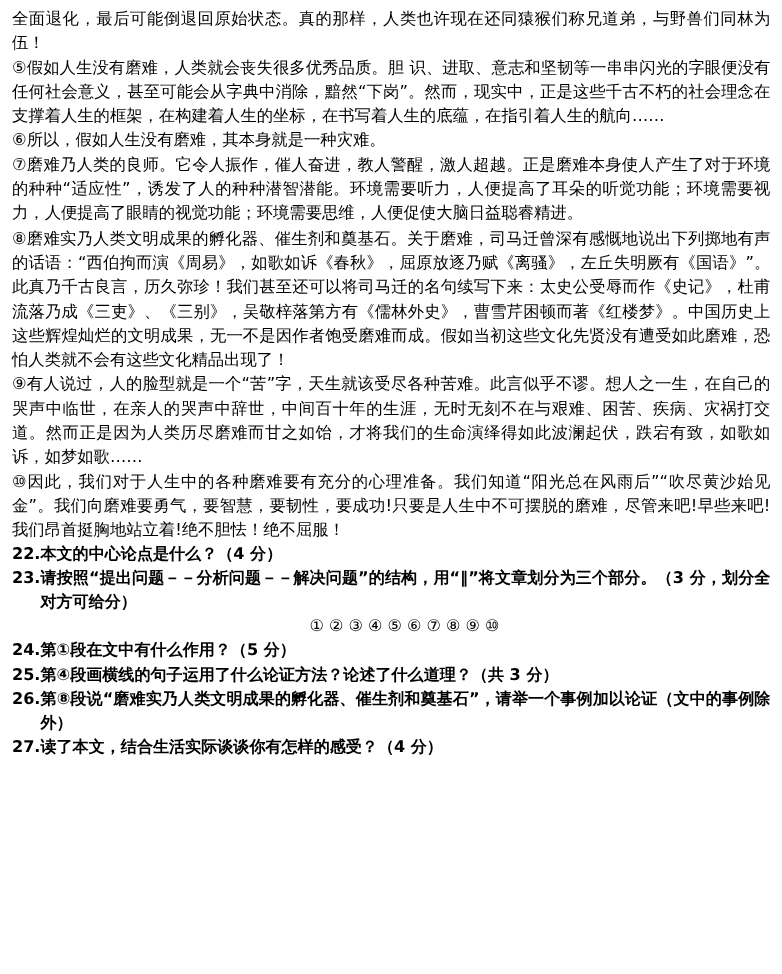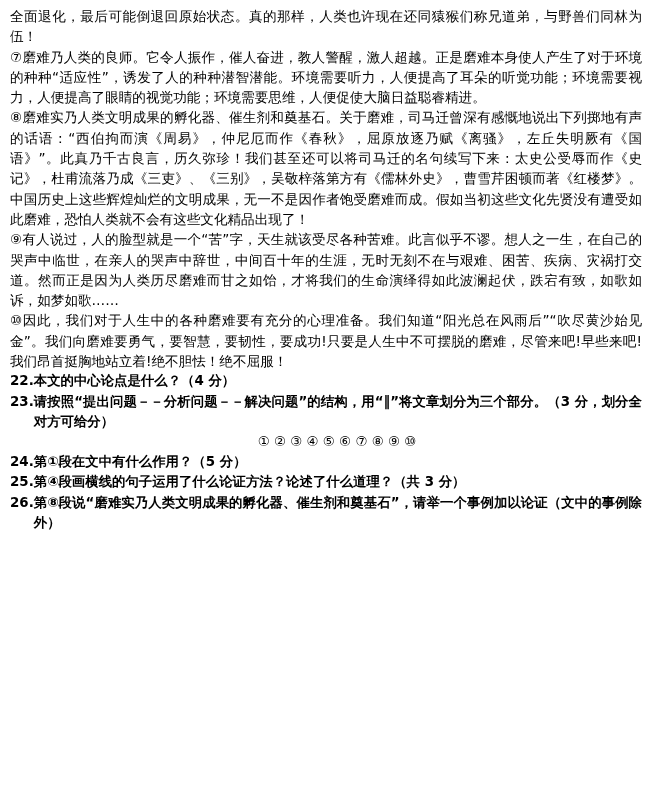--- a/index.html
+++ b/index.html
@@ -56,28 +56,34 @@
   }
 </style>
 </head>
 <body>
 
 <div class="page">
 
   <p class="para">全面退化，最后可能倒退回原始状态。真的那样，人类也许现在还同猿猴们称兄道弟，与野兽们同林为伍！</p>
 
 
+  <p class="para">
+    <span>⑤</span><span>假如人生没有磨难，人类就会丧失很多优秀品质。胆 识、进取、意志和坚韧等一串串闪光的字眼便没有任何社会意义，甚至可能会从字典中消除，黯然“下岗”。然而，现实中，正是这些千古不朽的社会理念在支撑着人生的框架，在构建着人生的坐标，在书写着人生的底蕴，在指引着人生的航向……</span>
+  </p>
 
+  <p class="para">
+    <span>⑥</span><span>所以，假如人生没有磨难，其本身就是一种灾难。</span>
+  </p>
 
   <p class="para">
     <span>⑦</span><span>磨难乃人类的良师。它令人振作，催人奋进，教人警醒，激人超越。正是磨难本身使人产生了对于环境的种种“适应性”，诱发了人的种种潜智潜能。环境需要听力，人便提高了耳朵的听觉功能；环境需要视力，人便提高了眼睛的视觉功能；环境需要思维，人便促使大脑日益聪睿精进。</span>
   </p>
 
   <p class="para">
-    <span>⑧</span><span>磨难实乃人类文明成果的孵化器、催生剂和奠基石。关于磨难，司马迁曾深有感慨地说出下列掷地有声的话语：“西伯拘而演《周易》，仲尼厄而作《春秋》，屈原放逐乃赋《离骚》，左丘失明厥有《国语》”。此真乃千古良言，历久弥珍！我们甚至还可以将司马迁的名句续写下来：太史公受辱而作《史记》，杜甫流落乃成《三吏》、《三别》，吴敬梓落第方有《儒林外史》，曹雪芹困顿而著《红楼梦》。中国历史上这些辉煌灿烂的文明成果，无一不是因作者饱受磨难而成。假如当初这些文化先贤没有遭受如此磨难，恐怕人类就不会有这些文化精品出现了！</span>
+    <span>⑧</span><span>磨难实乃人类文明成果的孵化器、催生剂和奠基石。关于磨难，司马迁曾深有感慨地说出下列掷地有声的话语：“西伯拘而演《周易》，如歌如诉《春秋》，屈原放逐乃赋《离骚》，左丘失明厥有《国语》”。此真乃千古良言，历久弥珍！我们甚至还可以将司马迁的名句续写下来：太史公受辱而作《史记》，杜甫流落乃成《三吏》、《三别》，吴敬梓落第方有《儒林外史》，曹雪芹困顿而著《红楼梦》。中国历史上这些辉煌灿烂的文明成果，无一不是因作者饱受磨难而成。假如当初这些文化先贤没有遭受如此磨难，恐怕人类就不会有这些文化精品出现了！</span>
   </p>
 
   <p class="para">
     <span>⑨</span><span>有人说过，人的脸型就是一个“苦”字，天生就该受尽各种苦难。此言似乎不谬。想人之一生，在自己的哭声中临世，在亲人的哭声中辞世，中间百十年的生涯，无时无刻不在与艰难、困苦、疾病、灾祸打交道。然而正是因为人类历尽磨难而甘之如饴，才将我们的生命演绎得如此波澜起伏，跌宕有致，如歌如诉，如梦如歌……</span>
   </p>
 
   <p class="para">
     <span>⑩</span><span>因此，我们对于人生中的各种磨难要有充分的心理准备。我们知道“阳光总在风雨后”“吹尽黄沙始见金”。我们向磨难要勇气，要智慧，要韧性，要成功!只要是人生中不可摆脱的磨难，尽管来吧!早些来吧!我们昂首挺胸地站立着!绝不胆怯！绝不屈服！</span>
   </p>
 
@@ -100,14 +106,18 @@
   <div class="q">
     <span class="num">25.</span>
     <span class="txt">第④段画横线的句子运用了什么论证方法？论述了什么道理？（共 3 分）</span>
   </div>
 
   <div class="q">
     <span class="num">26.</span>
     <span class="txt">第⑧段说“磨难实乃人类文明成果的孵化器、催生剂和奠基石”，请举一个事例加以论证（文中的事例除外）</span>
   </div>
 
+  <div class="q">
+    <span class="num">27.</span>
+    <span class="txt">读了本文，结合生活实际谈谈你有怎样的感受？（4 分）</span>
+  </div>
 
 </div>
 
 </body></html>

